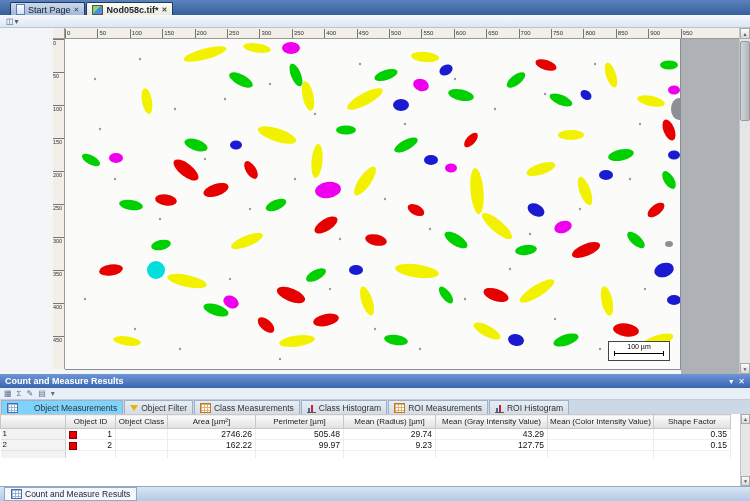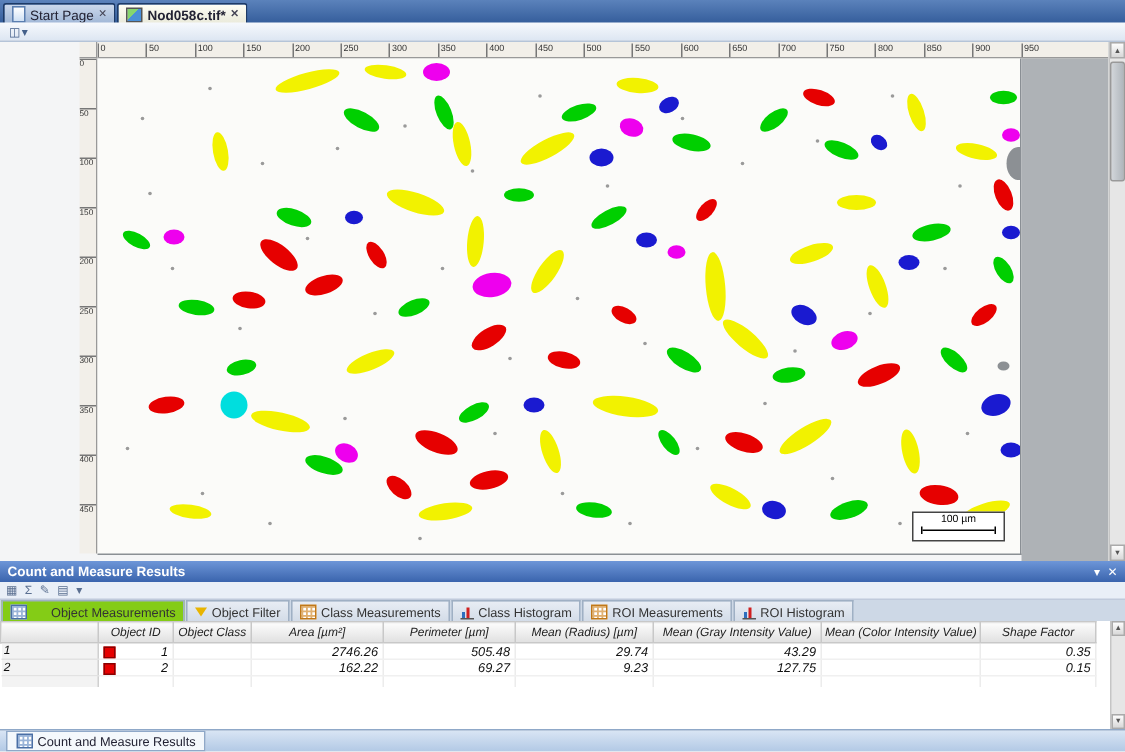--- a/index.html
+++ b/index.html
@@ -1,20 +1,20 @@
 <!DOCTYPE html>
 <html><head>
 <meta charset="utf-8">
 <style>
   html,body{margin:0;padding:0;width:750px;height:501px;overflow:hidden;
     font-family:"Liberation Sans",sans-serif;background:#eef0f2;position:relative;}
 
   
   #tabstrip{position:absolute;top:0;left:0;right:0;height:16px;
-    background:linear-gradient(#5b82bb,#335c9a);display:flex;align-items:flex-end;padding-left:2px;box-sizing:border-box;}
+    background:linear-gradient(#5b82bb,#335c9a);display:flex;align-items:flex-end;padding-left:10px;box-sizing:border-box;}
   .doc-tab{height:13px;display:flex;align-items:center;gap:3px;padding:0 5px;font-size:9px;color:#223;
     border:1px solid #1d3a66;border-bottom:none;border-radius:2px 2px 0 0;
     background:linear-gradient(#ccd9ec,#9fb6d6);margin-right:1px;cursor:default;}
   .doc-tab.active{background:linear-gradient(#fefef6,#e9e9d9);font-weight:bold;}
   .tab-close{font-size:7px;color:#445;line-height:7px;}
   .icon-start-page-icon{display:inline-block;width:7px;height:9px;background:linear-gradient(#ffffff,#cfe0f4);border:1px solid #5a7eb0;}
   .icon-image-document-icon{display:inline-block;width:9px;height:8px;border:1px solid #555;
     background:linear-gradient(135deg,#86d66e 0 45%,#4a90d8 45% 100%);}
 
   
@@ -49,33 +49,33 @@
   
   #panel-header{position:absolute;top:374px;left:0;right:0;height:14px;background:linear-gradient(#6d96d8,#3a64ad);
     color:#fff;font-size:9px;font-weight:bold;display:flex;align-items:center;padding:0 5px;box-sizing:border-box;}
   .ph-icons{margin-left:auto;display:flex;gap:5px;font-size:8px;font-weight:normal;}
   #panel-toolbar{position:absolute;top:388px;left:0;right:0;height:12px;background:#e9eff7;border-bottom:1px solid #c0cadb;
     display:flex;align-items:center;gap:3px;padding-left:3px;box-sizing:border-box;}
   .pt-btn{font-size:8px;line-height:10px;color:#5a6f90;padding:0 1px;}
   #panel-tabs{position:absolute;top:400px;left:0;right:0;height:14px;background:#cdd8e6;display:flex;align-items:flex-end;padding-left:1px;box-sizing:border-box;}
   .ptab{height:13px;display:flex;align-items:center;gap:3px;padding:0 5px;font-size:8.5px;color:#333;
     border:1px solid #9fb0c4;border-bottom:none;background:linear-gradient(#e8edf4,#d3dce8);margin-right:1px;white-space:nowrap;}
-  .ptab.active{background:#84cc16;gap:16px;}
+  .ptab.active{background:#7dd3fc;gap:16px;}
   .icon-table-blue{display:inline-block;width:9px;height:8px;border:1px solid #4a6fa5;background-color:#fff;
     background-image:linear-gradient(#9ab4d8 1px,transparent 1px),linear-gradient(90deg,#9ab4d8 1px,transparent 1px);background-size:3px 3px;}
   .icon-table-orange{display:inline-block;width:9px;height:8px;border:1px solid #c07818;background-color:#fff;
     background-image:linear-gradient(#e0b070 1px,transparent 1px),linear-gradient(90deg,#e0b070 1px,transparent 1px);background-size:3px 3px;}
   .icon-filter{display:inline-block;width:0;height:0;border-left:4px solid transparent;border-right:4px solid transparent;border-top:6px solid #e8b400;}
   .icon-histogram{display:inline-block;position:relative;width:9px;height:9px;border-bottom:1px solid #555;}
   .icon-histogram::before{content:"";position:absolute;left:1px;bottom:0;width:2px;height:4px;background:#2e6fbe;}
   .icon-histogram::after{content:"";position:absolute;left:4px;bottom:0;width:2px;height:7px;background:#d02020;}
 
   
   #table-wrap{position:absolute;top:414px;left:0;right:10px;bottom:15px;background:#fff;overflow:hidden;}
-  #results-table{border-collapse:collapse;table-layout:fixed;font-style:italic;}
+  #results-table{border-collapse:collapse;table-layout:fixed;}
   #results-table th{height:13px;font-size:8px;font-weight:normal;color:#222;
     background:linear-gradient(#fcfcfc,#e0e0e0);border:1px solid #c8c8c8;padding:0 2px;overflow:hidden;white-space:nowrap;}
   #results-table td{height:10px;line-height:10px;font-size:8.5px;color:#111;padding:0 3px;
     border-right:1px solid #ececec;border-bottom:1px solid #f0f0f0;overflow:hidden;white-space:nowrap;}
   #results-table td.num{text-align:right;}
   #results-table td.rowhdr{background:#f3f3f3;border-right:1px solid #d0d0d0;border-bottom:1px solid #e2e2e2;font-size:8px;padding:0 2px;text-align:left;}
   #results-table tr.spacer td{height:7px;border-bottom:none;}
   .swatch{display:inline-block;width:6px;height:6px;border:1px solid #8a0000;float:left;margin-top:2px;}
 
   #table-scroll{position:absolute;top:414px;right:0;width:10px;bottom:15px;background:#e6e6e6;border-left:1px solid #c5c5c5;box-sizing:border-box;}
@@ -378,21 +378,21 @@
           <td class="num"><span>29.74</span></td>
           <td class="num"><span>43.29</span></td>
           <td class="num"><span></span></td>
           <td class="num"><span>0.35</span></td>
         </tr>
         <tr class="datarow">
           <td class="rowhdr">2</td>
           <td class="num"><span class="swatch" style="background: rgb(230, 0, 0);"></span><span>2</span></td>
           <td class="num"><span></span></td>
           <td class="num"><span>162.22</span></td>
-          <td class="num"><span>69.27</span></td>
+          <td class="num"><span>99.97</span></td>
           <td class="num"><span>9.23</span></td>
           <td class="num"><span>127.75</span></td>
           <td class="num"><span></span></td>
           <td class="num"><span>0.15</span></td>
         </tr>
         <tr class="spacer">
           <td class="rowhdr"></td>
           <td></td>
           <td></td>
           <td></td>

